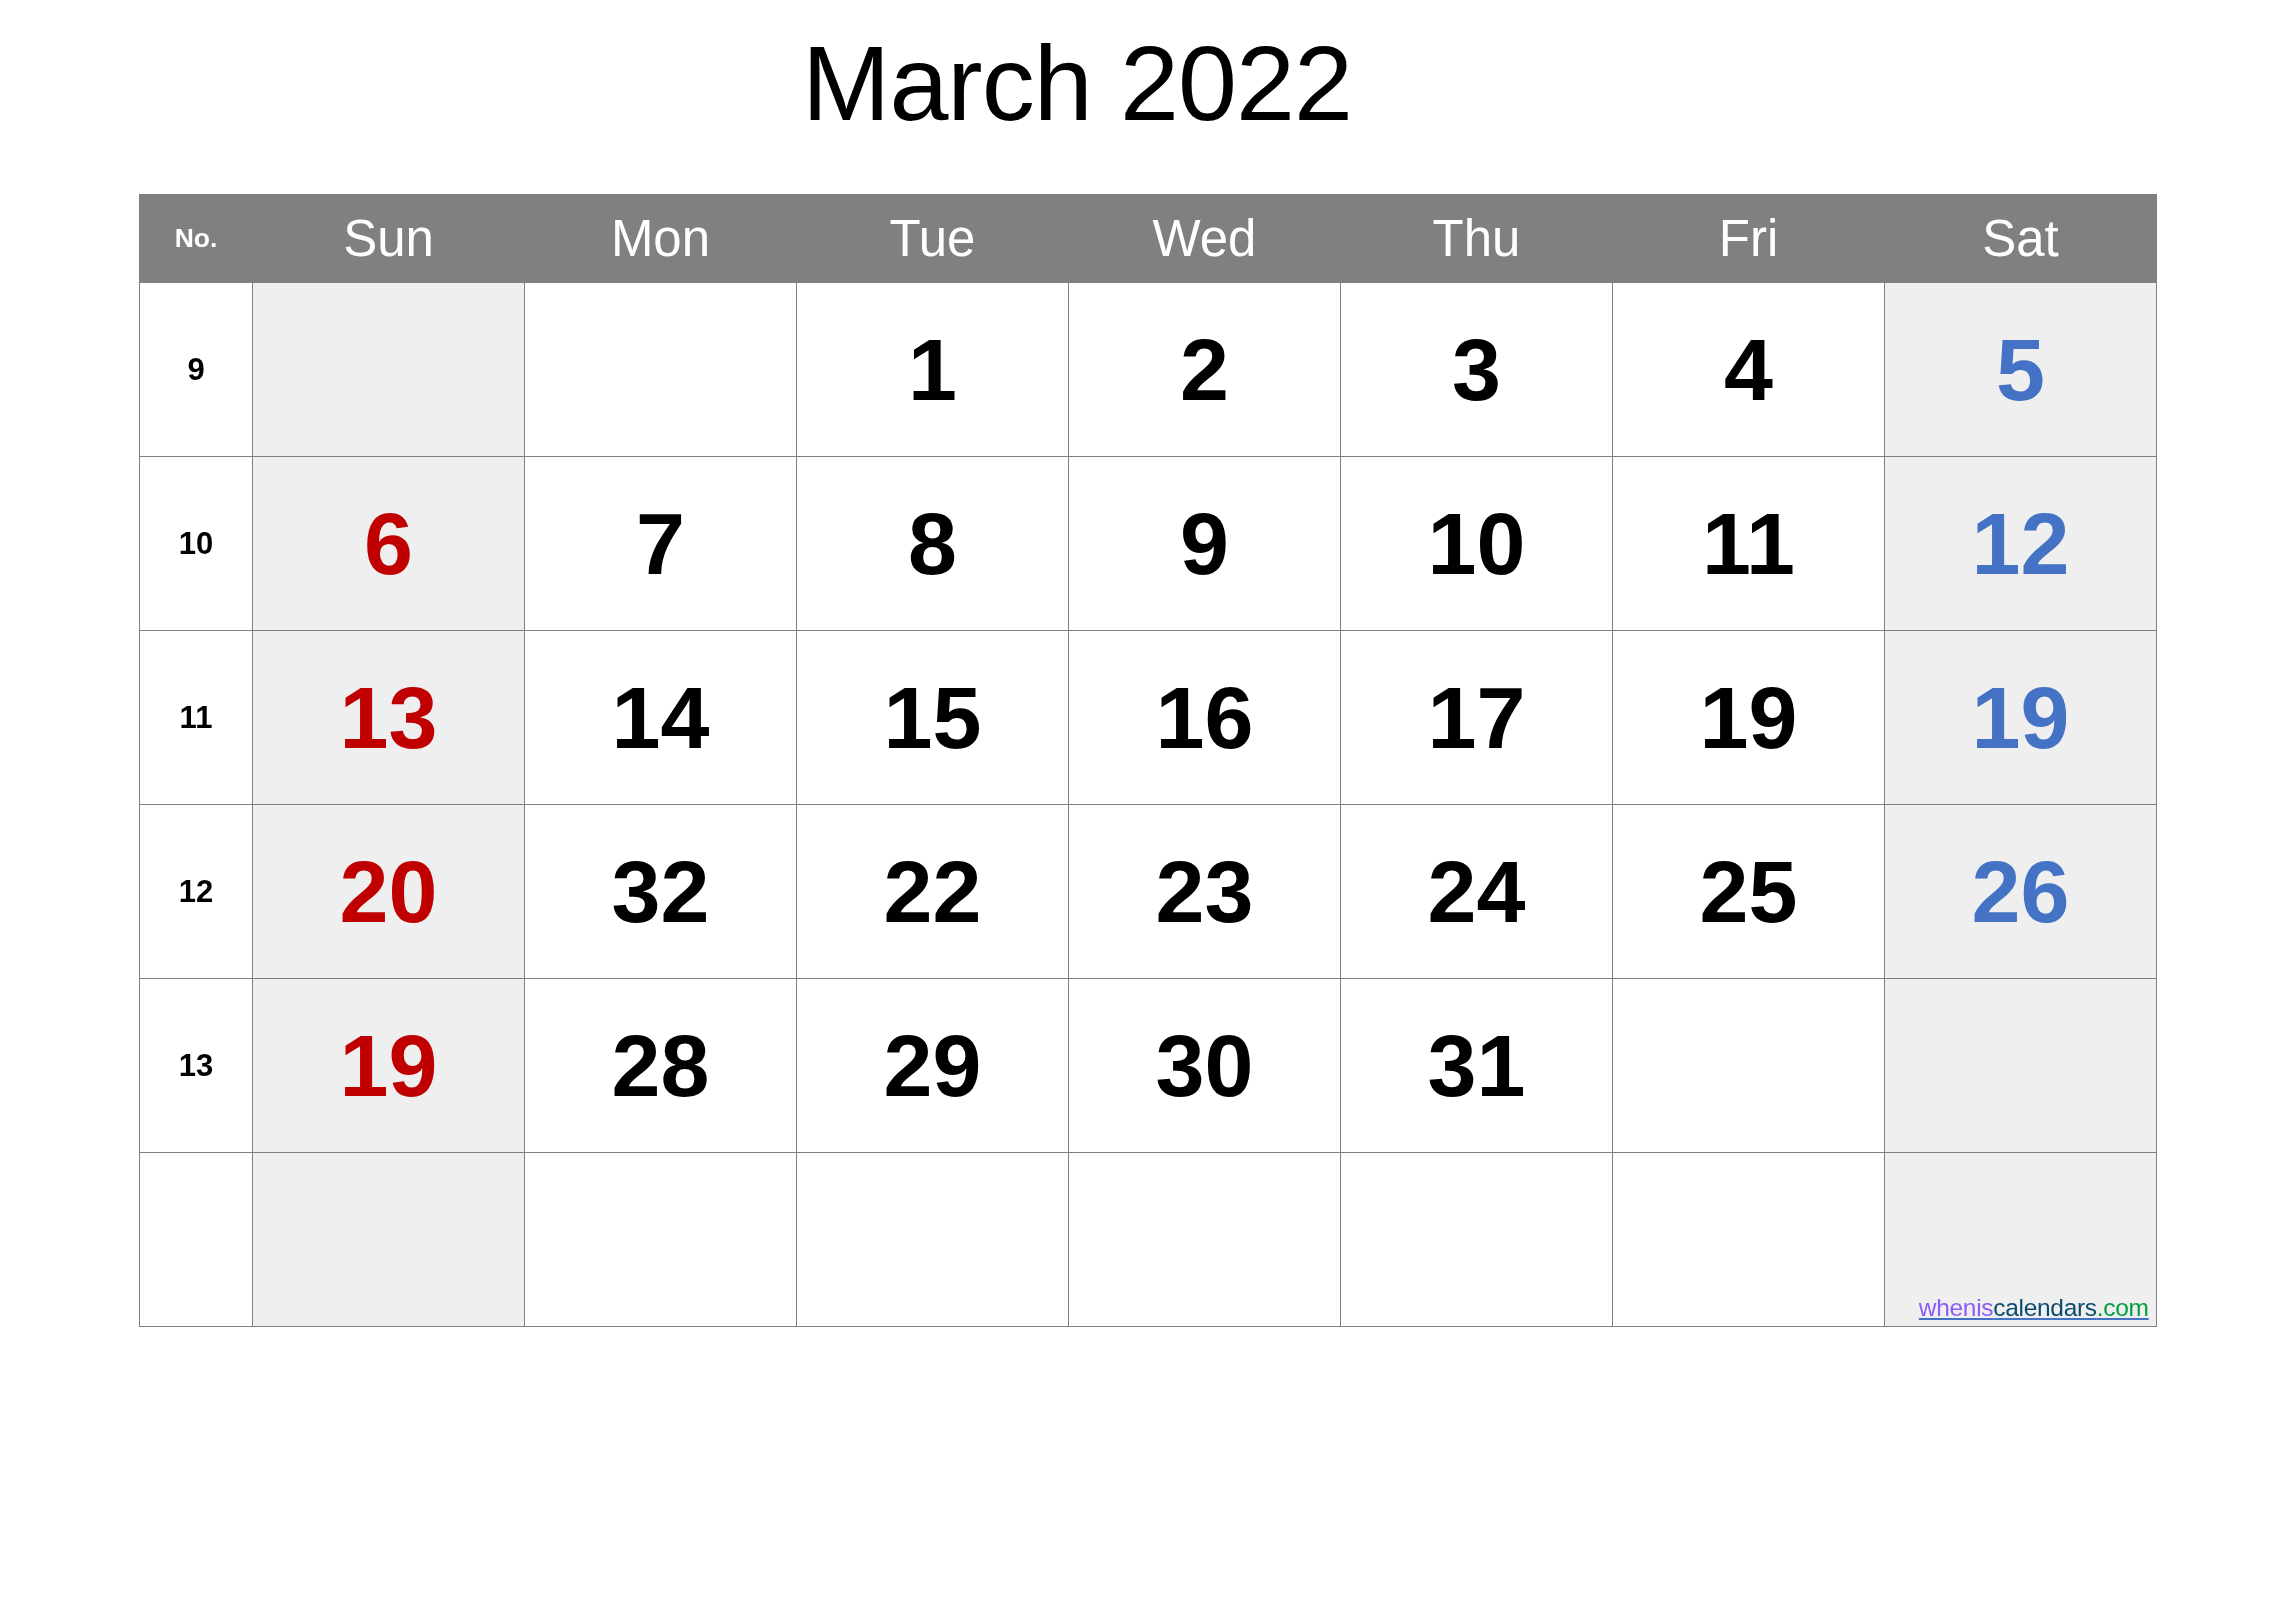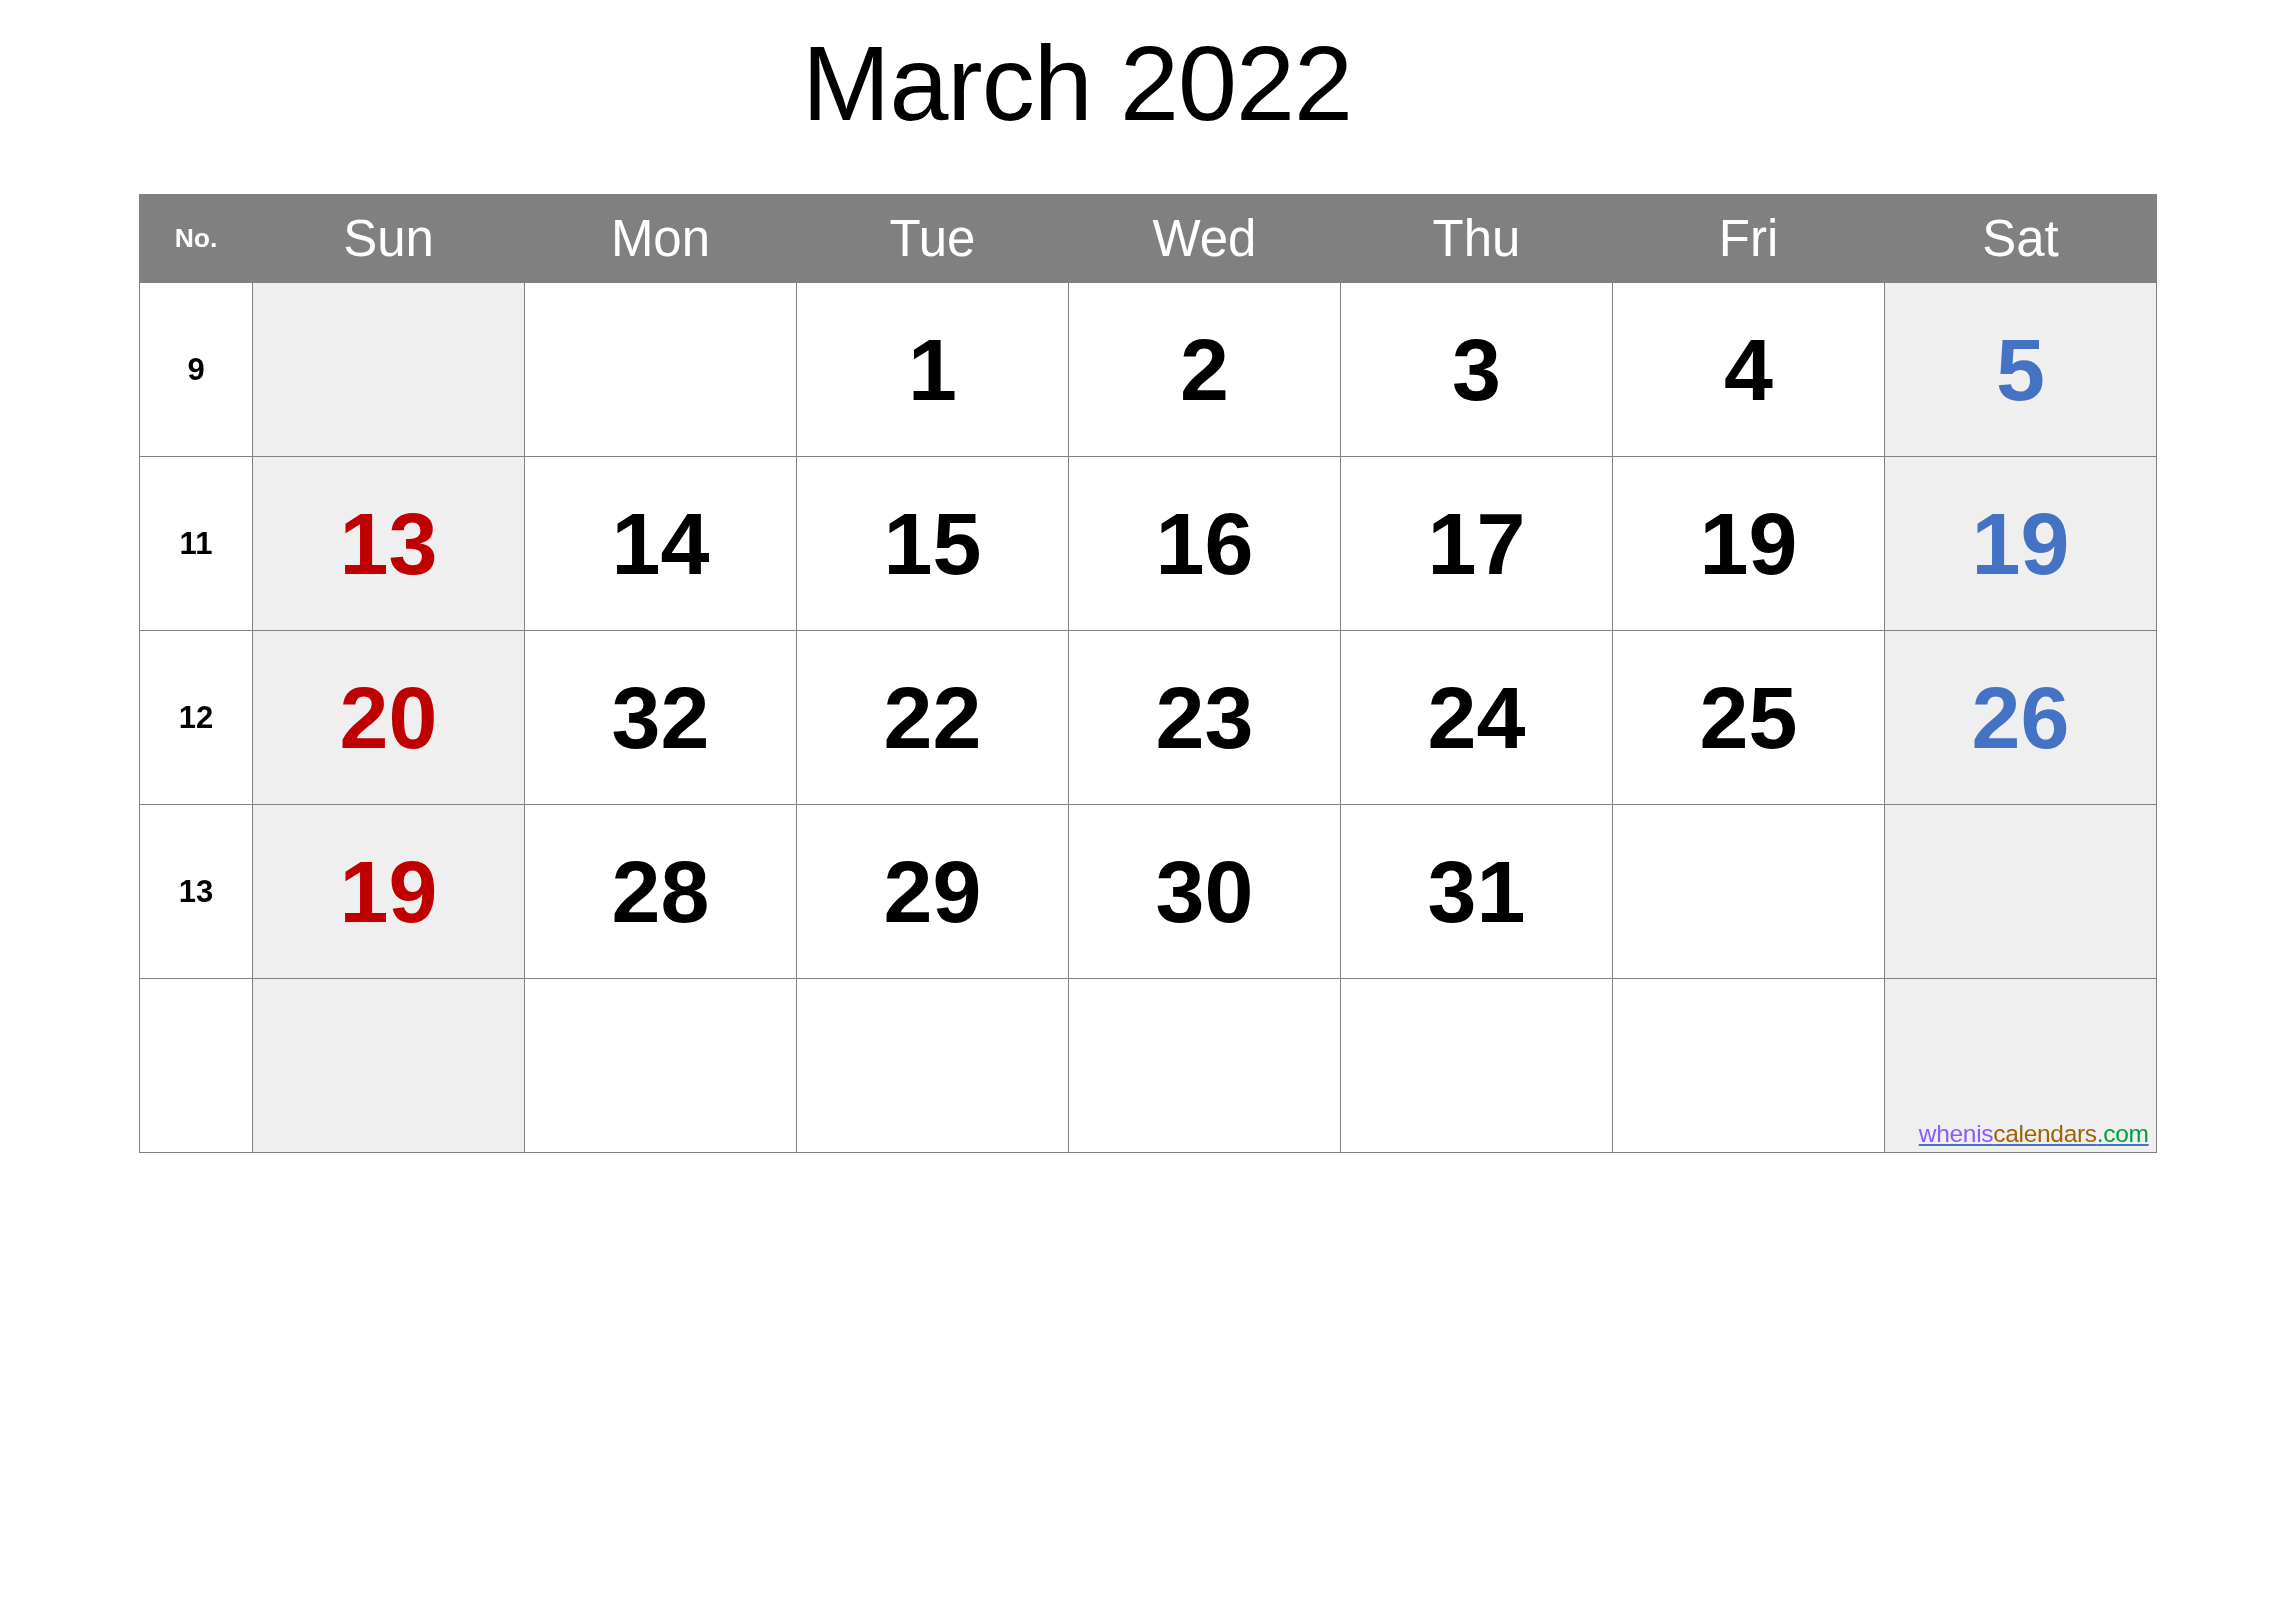--- a/index.html
+++ b/index.html
@@ -100,21 +100,21 @@
     right: 7.8px;
     bottom: 5.9px;
     font-size: 24.5px;
     font-weight: normal;
     line-height: 1;
     text-decoration: underline;
     white-space: nowrap;
     letter-spacing: -0.3px;
   }
   .wm-a { color: #8b5cf6; }
-  .wm-b { color: #a16207; }
+  .wm-b { color: #0c4a6e; }
   .wm-c { color: #00a03c; }
 </style>
 </head>
 <body>
 
 <div class="page">
 
   <div class="title-bar">March 2022</div>
 
   <table class="calendar">
@@ -145,20 +145,30 @@
           <td class="wknum">9</td>
           <td class="date weekend-bg sun"></td>
           <td class="date"></td>
           <td class="date">1</td>
           <td class="date">2</td>
           <td class="date">3</td>
           <td class="date">4</td>
           <td class="date weekend-bg sat">5</td>
         </tr>
         <tr>
+          <td class="wknum">10</td>
+          <td class="date weekend-bg sun">6</td>
+          <td class="date">7</td>
+          <td class="date">8</td>
+          <td class="date">9</td>
+          <td class="date">10</td>
+          <td class="date">11</td>
+          <td class="date weekend-bg sat">12</td>
+        </tr>
+        <tr>
           <td class="wknum">11</td>
           <td class="date weekend-bg sun">13</td>
           <td class="date">14</td>
           <td class="date">15</td>
           <td class="date">16</td>
           <td class="date">17</td>
           <td class="date">19</td>
           <td class="date weekend-bg sat">19</td>
         </tr>
         <tr>

